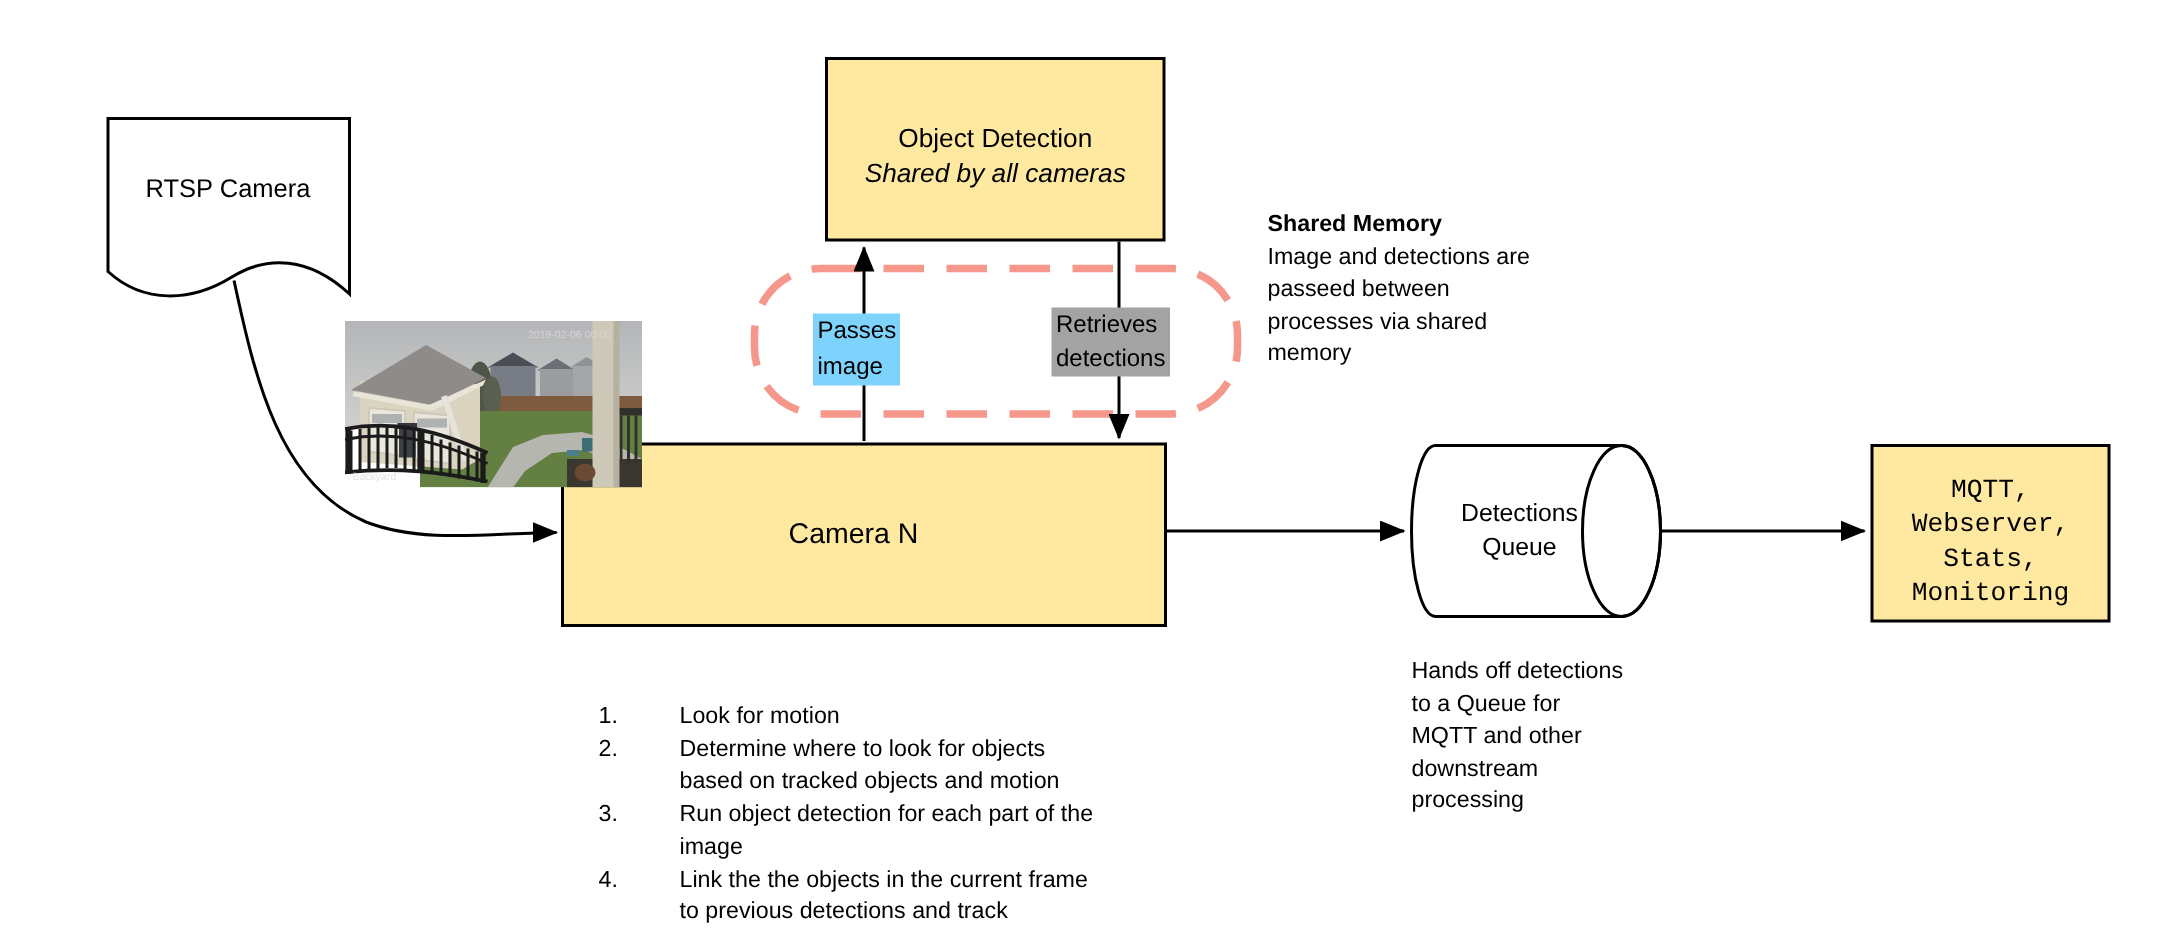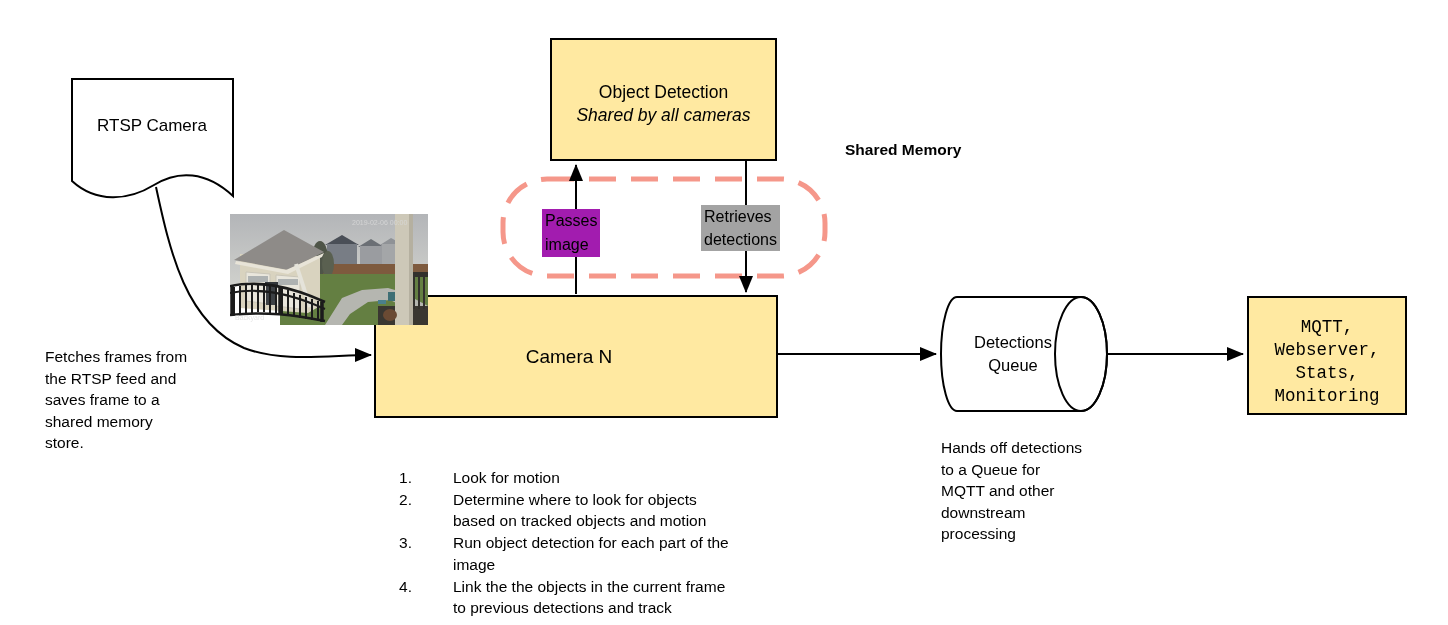--- a/index.html
+++ b/index.html
@@ -15,21 +15,21 @@
   #shape-layer { position:absolute; left:0; top:0; z-index:1; }
   .overlay { position:absolute; z-index:3; }
   .label-center { display:flex; align-items:center; justify-content:center; text-align:center; }
   .pre { white-space: pre-line; }
   #rtsp-label { left:82px; top:116px; width:140px; text-align:center; font-size:17px; }
   #objdet-label { left:551px; top:39px; width:225px; height:130px; flex-direction:column; font-size:17.5px; line-height:23px; }
   #objdet-sub { font-style: italic; }
   #camera-label { left:375px; top:296px; width:388px; height:121px; font-size:19px; }
   #mqtt-label { left:1248px; top:297px; width:158px; height:130px; font-size:17.5px; line-height:23px;font-family:Liberation Mono, monospace; }
   #queue-label { left:948px; top:331px; width:130px; text-align:center; font-size:16.5px; line-height:23px; }
-  #passes-label { left:542px; top:209px; font-size:16px; line-height:24px; background:#a21caf; padding:0 3px; }
+  #passes-label { left:542px; top:209px; font-size:16px; line-height:24px; background:#7dd3fc; padding:0 3px; }
   #retrieves-label { left:701px; top:205px; font-size:16px; line-height:23px; background:#a3a3a3; padding:0 3px; }
   #fetch-note { left:45px; top:346px; width:190px; font-size:15.5px; line-height:21.5px; }
   #sharedmem-note { left:845px; top:139px; width:215px; font-size:15.5px; line-height:21.5px; }
   #sharedmem-note .note-title { font-weight:bold; }
   #handoff-note { left:941px; top:437px; width:190px; font-size:15.5px; line-height:21.5px; }
   #steps { left:383px; top:451px; width:340px; font-size:15.5px; line-height:21.7px;
            list-style:none; margin:16px; padding:0; counter-reset: step; }
   #steps li { position:relative; padding-left:54px; counter-increment: step; white-space: pre-line; }
   #steps li::before { content: counter(step) "."; position:absolute; left:0; top:0; }
   #snapshot { left:230px; top:214px; width:198px; height:111px; z-index:2; overflow:hidden; }
@@ -164,29 +164,28 @@
   </div>
 
   <div id="passes-label" class="overlay pre">Passes
 image</div>
 
   <div id="retrieves-label" class="overlay pre">Retrieves
 detections</div>
 
   <div id="sharedmem-note" class="overlay">
     <div class="note-title">Shared Memory</div>
+    <div class="pre">Image and detections are
+passeed between
+processes via shared
+memory</div>
   </div>
 
   <div id="camera-label" class="overlay label-center">Camera N</div>
 
-  <div id="fetch-note" class="overlay pre">Fetches frames from
-the RTSP feed and
-saves frame to a
-shared memory
-store.</div>
 
   <ol id="steps" class="overlay">
       <li>Look for motion</li>
       <li>Determine where to look for objects
 based on tracked objects and motion</li>
       <li>Run object detection for each part of the
 image</li>
       <li>Link the the objects in the current frame
 to previous detections and track</li>
     </ol>

